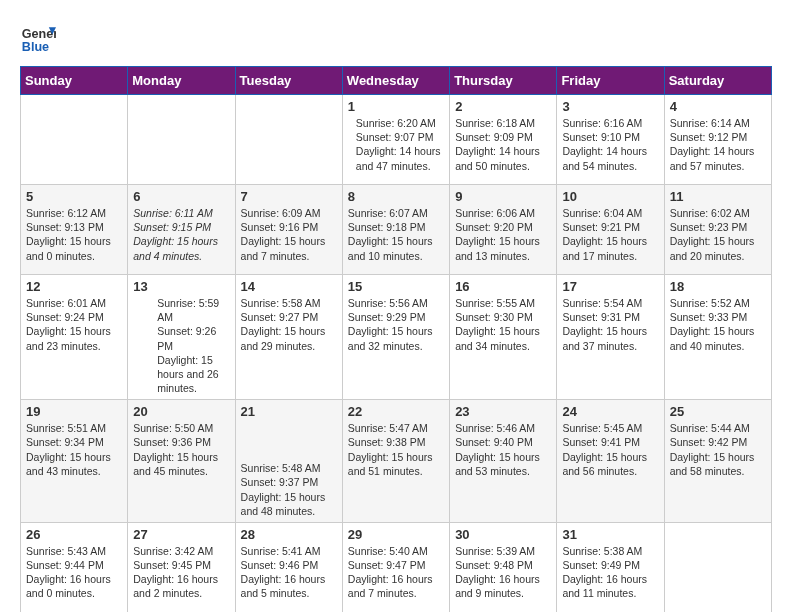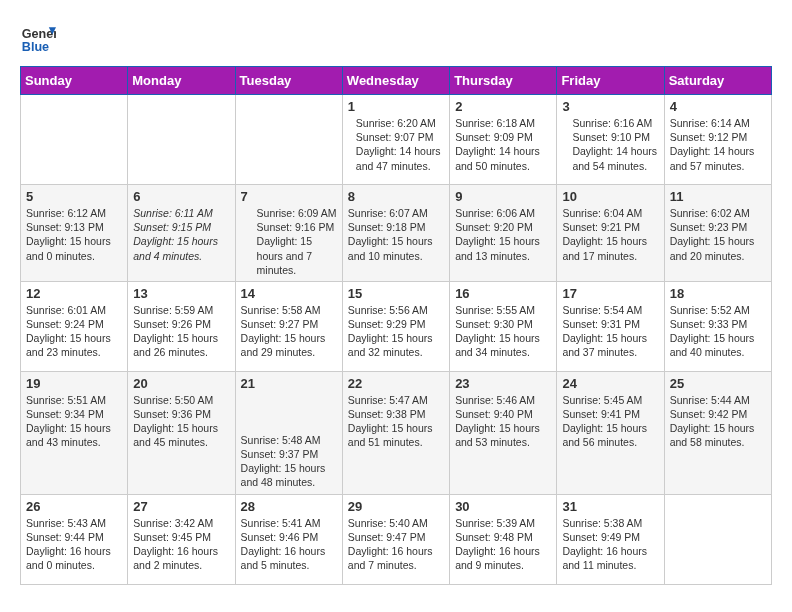--- a/index.html
+++ b/index.html
@@ -34,21 +34,21 @@
     .calendar-subtitle {
       font-size: 16px;
       color: #555;
     }
     table {
       width: 100%;
       border-collapse: collapse;
       table-layout: fixed;
     }
     thead th {
-      background: #a21caf;
+      background: #701a75;
       color: white;
       padding: 6px 4px;
       font-size: 13px;
       text-align: left;
       border: 1px solid #1a5fb4;
     }
     tbody td {
       border: 1px solid #ccc;
       vertical-align: top;
       padding: 4px 5px;
@@ -108,21 +108,21 @@
 Daylight: 14 hours and 47 minutes.</div>
         </td>
         <td>
           <div class="day-num">2</div>
           <div class="day-info" style="white-space: pre-line;">Sunrise: 6:18 AM
 Sunset: 9:09 PM
 Daylight: 14 hours and 50 minutes.</div>
         </td>
         <td>
           <div class="day-num">3</div>
-          <div class="day-info" style="white-space: pre-line; margin-left: 10px;">Sunrise: 6:16 AM
+          <div class="day-info" style="white-space: pre-line;">Sunrise: 6:16 AM
 Sunset: 9:10 PM
 Daylight: 14 hours and 54 minutes.</div>
         </td>
         <td>
           <div class="day-num">4</div>
           <div class="day-info" style="white-space: pre-line;">Sunrise: 6:14 AM
 Sunset: 9:12 PM
 Daylight: 14 hours and 57 minutes.</div>
         </td>
       </tr>
@@ -134,21 +134,21 @@
 Daylight: 15 hours and 0 minutes.</div>
         </td>
         <td>
           <div class="day-num">6</div>
           <div class="day-info" style="white-space: pre-line; font-style: italic;">Sunrise: 6:11 AM
 Sunset: 9:15 PM
 Daylight: 15 hours and 4 minutes.</div>
         </td>
         <td>
           <div class="day-num">7</div>
-          <div class="day-info" style="white-space: pre-line; margin-left: 16px;">Sunrise: 6:09 AM
+          <div class="day-info" style="white-space: pre-line;">Sunrise: 6:09 AM
 Sunset: 9:16 PM
 Daylight: 15 hours and 7 minutes.</div>
         </td>
         <td>
           <div class="day-num">8</div>
           <div class="day-info" style="white-space: pre-line;">Sunrise: 6:07 AM
 Sunset: 9:18 PM
 Daylight: 15 hours and 10 minutes.</div>
         </td>
         <td>
@@ -172,21 +172,21 @@
       </tr>
       <tr>
         <td>
           <div class="day-num">12</div>
           <div class="day-info" style="white-space: pre-line;">Sunrise: 6:01 AM
 Sunset: 9:24 PM
 Daylight: 15 hours and 23 minutes.</div>
         </td>
         <td>
           <div class="day-num">13</div>
-          <div class="day-info" style="white-space: pre-line;">Sunrise: 5:59 AM
+          <div class="day-info" style="white-space: pre-line; margin-left: 24px;">Sunrise: 5:59 AM
 Sunset: 9:26 PM
 Daylight: 15 hours and 26 minutes.</div>
         </td>
         <td>
           <div class="day-num">14</div>
           <div class="day-info" style="white-space: pre-line;">Sunrise: 5:58 AM
 Sunset: 9:27 PM
 Daylight: 15 hours and 29 minutes.</div>
         </td>
         <td>

